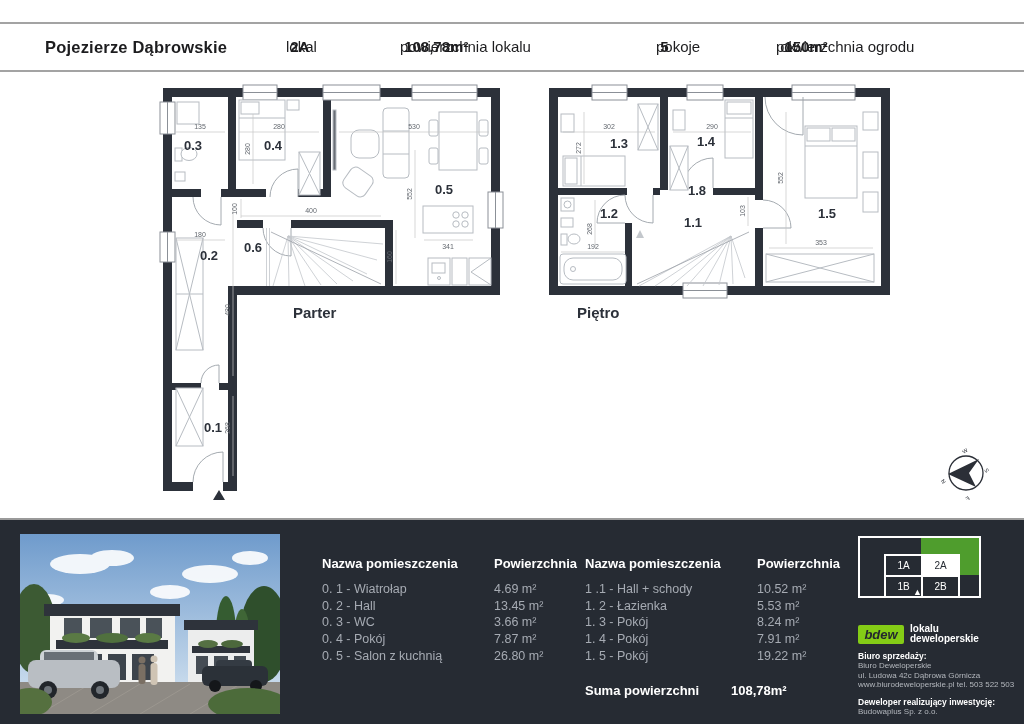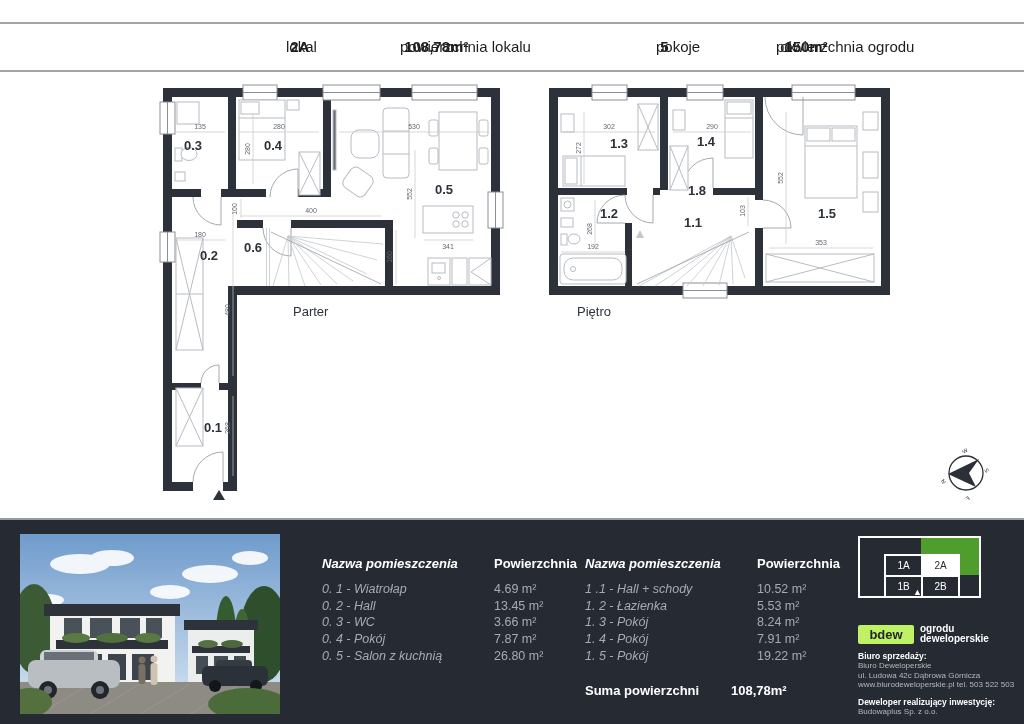--- a/index.html
+++ b/index.html
@@ -14,60 +14,61 @@
   }
   .hdr span{position:absolute;top:0;height:46px;line-height:46px;font-size:15px;white-space:nowrap;}
   .hdr .t{font-size:16.5px;font-weight:bold;letter-spacing:.2px;}
   .hdr b{font-weight:bold;}
   
   svg{display:block;}
   .plan{position:absolute;overflow:visible;}
   .plan text{font-family:"Liberation Sans",sans-serif;}
   .room-label{font-size:13px;font-weight:bold;fill:#2c313a;}
   .dim{font-size:7px;fill:#63686f;}
-  .plan-caption{position:absolute;font-size:13px;font-weight:normal;color:#2c313a;padding-left:24px;}
+  .plan-caption{position:absolute;font-size:15px;font-weight:bold;color:#2c313a;padding-left:24px;}
   
   .band{
     position:absolute;left:0;top:518px;width:1024px;height:206px;
     background:#262b33;border-top:2px solid #9a9a9a;box-sizing:border-box;
   }
   .photo{position:absolute;left:20px;top:14px;width:260px;height:180px;}
   .tbl{position:absolute;top:36px;font-size:12.5px;}
   .tbl-left{left:322px;}
   .tbl-right{left:585px;}
   .trow{display:flex;line-height:16.8px;color:#a6abb3;}
-  .trow .tname{width:172px;font-style:italic;}
+  .trow .tname{width:172px;}
   .thead{color:#ffffff;font-weight:bold;font-size:13px;margin-bottom:8px;}
   .tsum{display:flex;margin-top:18px;color:#ffffff;font-weight:bold;font-size:13px;}
   .tsum .tname{width:146px;}
   
   .selector{position:absolute;left:858px;top:16px;width:123px;height:62px;
     border:2px solid #ffffff;box-sizing:border-box;}
   .sel-green{position:absolute;left:61px;top:0;width:58px;height:37px;}
   .sel-grid{position:absolute;left:25px;top:17px;width:74px;height:42px;
     display:grid;grid-template-columns:1fr 1fr;grid-template-rows:1fr 1fr;border-radius:9px;}
   .sel-cell{border:2px solid #ffffff;margin:-1px;display:flex;align-items:center;justify-content:center;
     font-size:10px;color:#ffffff;z-index:1;}
   .sel-cell.active{background:#ffffff;color:#262b33;}
   .sel-tri{position:absolute;left:53px;top:49px;font-size:9px;color:#ffffff;z-index:2;}
   
   .company{position:absolute;left:858px;top:104px;width:160px;}
   .logo-row{display:flex;align-items:center;gap:6px;}
-  .logo-box{width:56px;height:19px;background:#bef264;border-radius:2px;color:#23272e;
-    font-weight:bold;font-size:13px;display:flex;align-items:center;justify-content:center;}
+  .logo-box{width:46px;height:19px;background:#84cc16;border-radius:2px;color:#23272e;
+    font-weight:bold;font-style:italic;font-size:13px;display:flex;align-items:center;justify-content:center;}
   .logo-text{color:#ffffff;font-weight:bold;font-size:10px;line-height:10px;}
   .c-label{color:#ffffff;font-weight:bold;font-size:8.5px;margin-top:7px;line-height:10px;}
   .c-line{color:#b4b8be;font-size:8px;line-height:9.5px;}
   
   .compass{position:absolute;left:938px;top:444px;}
 </style>
 </head>
 <body>
 
 <div class="hdr">
+  <span class="t" style="left:45px">Pojezierze Dąbrowskie</span>
   <span style="left:286px"><span>lokal</span>&nbsp;<b>2A</b></span>
   <span style="left:400px"><span>powierzchnia lokalu</span>&nbsp;<b>108,78m²</b></span>
   <span style="left:656px"><span>pokoje</span>&nbsp;<b>5</b></span>
   <span style="left:776px"><span>powierzchnia ogrodu</span>&nbsp;<span>ok.</span>&nbsp;<b>150m²</b></span>
 </div>
 
 <svg class="plan" style="left:158px;top:83px;width:345px;height:417px" viewBox="-5 -5 345 417">
   <g fill="#2c313a">
     <rect x="0" y="0" width="337" height="9"></rect>
     <rect x="0" y="0" width="9" height="394"></rect>
@@ -483,21 +484,21 @@
       <div class="sel-cell">1B</div>
       <div class="sel-cell">2B</div>
     </div>
     <div class="sel-tri">▲</div>
   </div>
 
   <div class="company">
     <div class="logo-row">
       <div class="logo-box">bdew</div>
       <div class="logo-text">
-        <div>ogrodu</div>
+        <div>lokalu</div>
         <div>deweloperskie</div>
       </div>
     </div>
     <div class="c-label">Biuro sprzedaży:</div>
     <div class="c-line">Biuro Deweloperskie</div>
     <div class="c-line">ul. Ludowa 42c Dąbrowa Górnicza</div>
     <div class="c-line">www.biurodeweloperskie.pl  tel. 503 522 503</div>
     <div class="c-label">Deweloper realizujący inwestycję:</div>
     <div class="c-line">Budowaplus Sp. z o.o.</div>
   </div>

